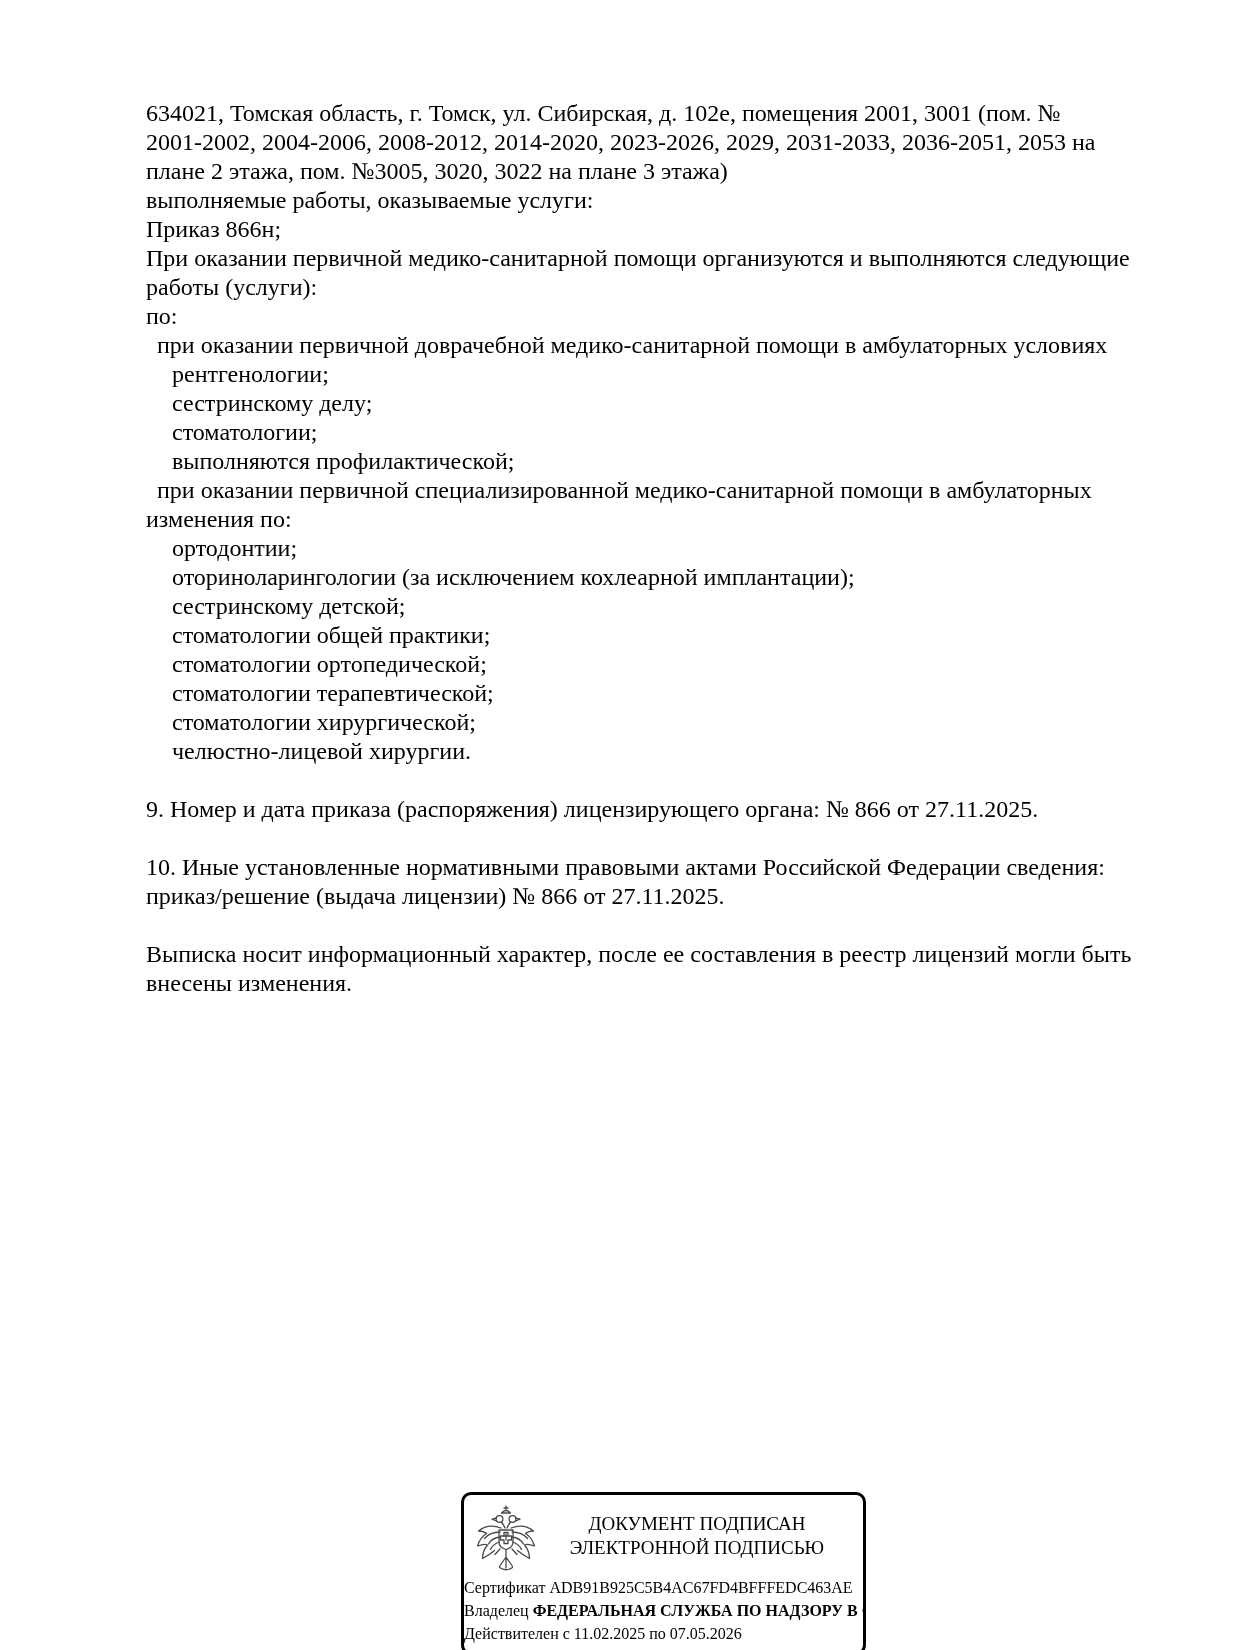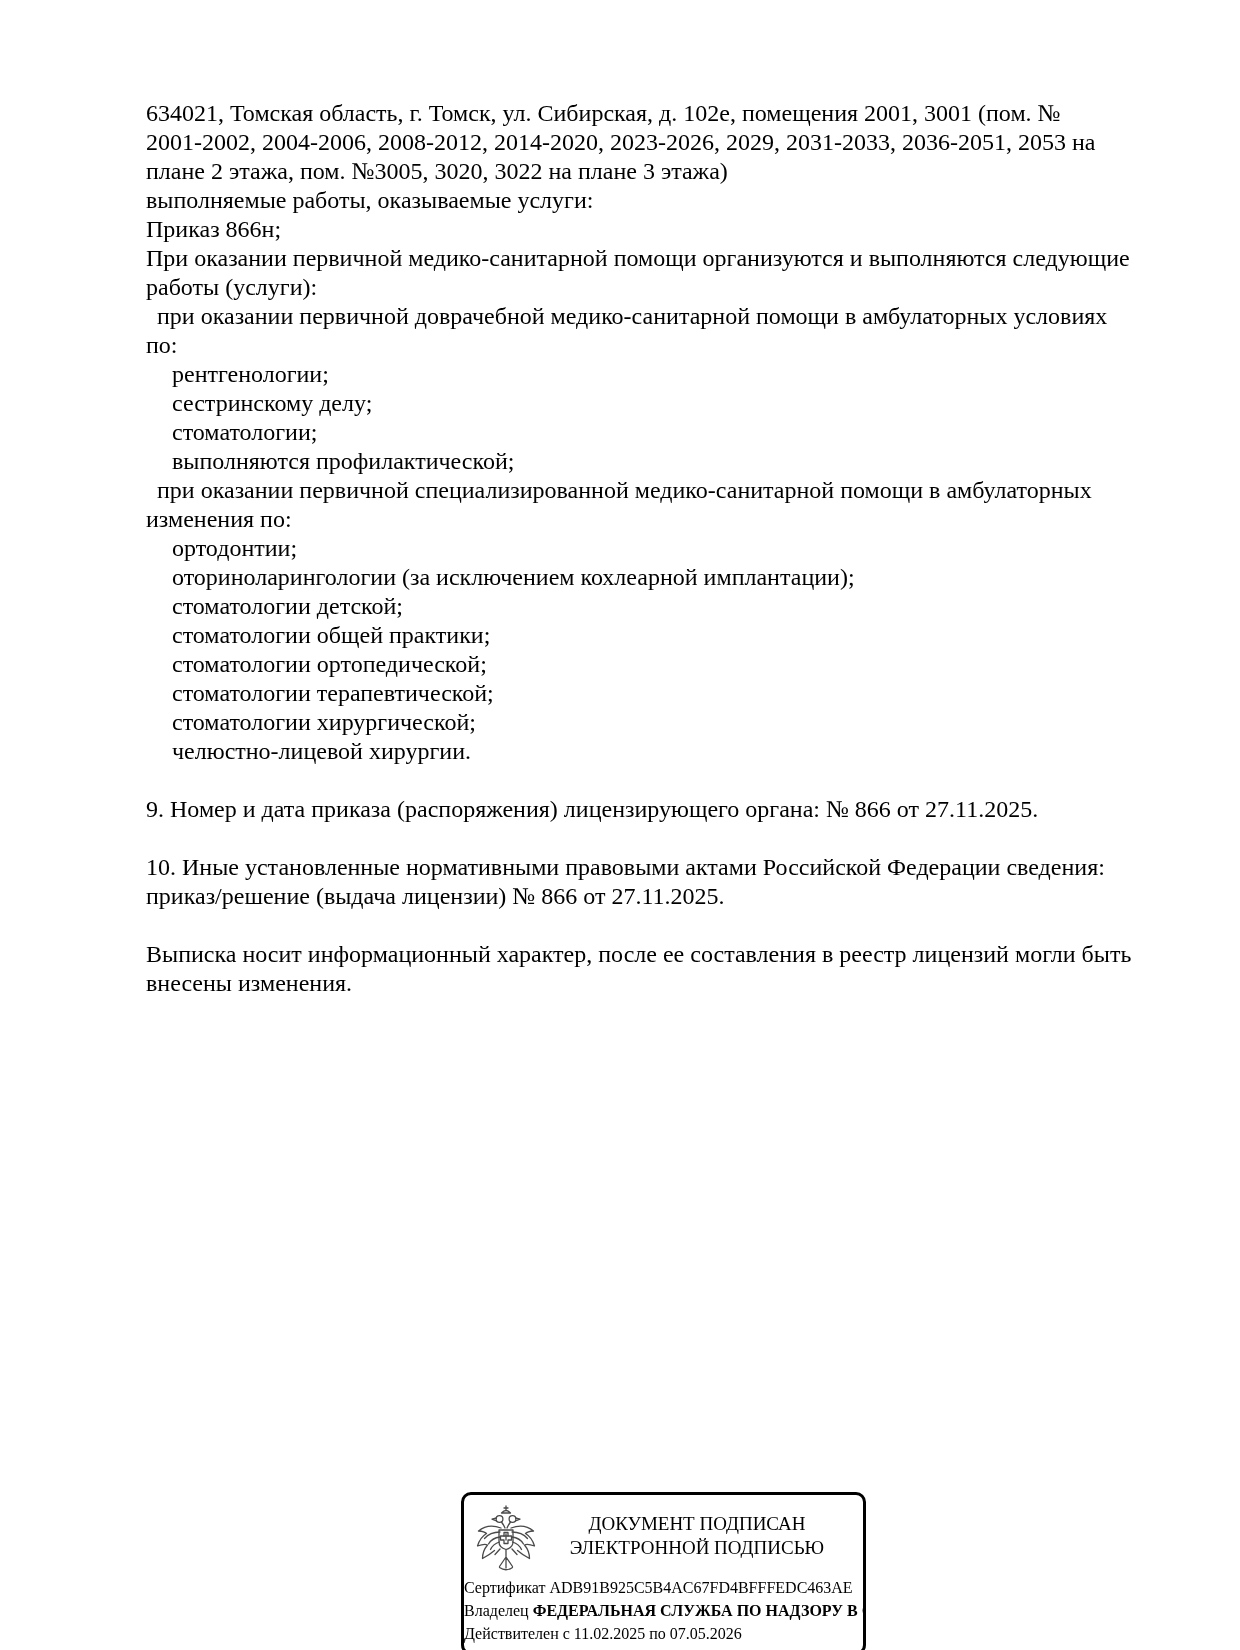--- a/index.html
+++ b/index.html
@@ -63,31 +63,31 @@
 <div class="page">
 
   <div class="doc-text">
       <div class="doc-line indent-0">634021, Томская область, г. Томск, ул. Сибирская, д. 102е, помещения 2001, 3001 (пом. №</div>
       <div class="doc-line indent-0">2001-2002, 2004-2006, 2008-2012, 2014-2020, 2023-2026, 2029, 2031-2033, 2036-2051, 2053 на</div>
       <div class="doc-line indent-0">плане 2 этажа, пом. №3005, 3020, 3022 на плане 3 этажа)</div>
       <div class="doc-line indent-0">выполняемые работы, оказываемые услуги:</div>
       <div class="doc-line indent-0">Приказ 866н;</div>
       <div class="doc-line indent-0">При оказании первичной медико-санитарной помощи организуются и выполняются следующие</div>
       <div class="doc-line indent-0">работы (услуги):</div>
+      <div class="doc-line indent-0">по:</div>
       <div class="doc-line indent-1">при оказании первичной доврачебной медико-санитарной помощи в амбулаторных условиях</div>
-      <div class="doc-line indent-0">по:</div>
       <div class="doc-line indent-2">рентгенологии;</div>
       <div class="doc-line indent-2">сестринскому делу;</div>
       <div class="doc-line indent-2">стоматологии;</div>
       <div class="doc-line indent-2">выполняются профилактической;</div>
       <div class="doc-line indent-1">при оказании первичной специализированной медико-санитарной помощи в амбулаторных</div>
       <div class="doc-line indent-0">изменения по:</div>
       <div class="doc-line indent-2">ортодонтии;</div>
       <div class="doc-line indent-2">оториноларингологии (за исключением кохлеарной имплантации);</div>
-      <div class="doc-line indent-2">стоматологии детской;</div>
+      <div class="doc-line indent-2">сестринскому детской;</div>
       <div class="doc-line indent-2">стоматологии общей практики;</div>
       <div class="doc-line indent-2">стоматологии ортопедической;</div>
       <div class="doc-line indent-2">стоматологии терапевтической;</div>
       <div class="doc-line indent-2">стоматологии хирургической;</div>
       <div class="doc-line indent-2">челюстно-лицевой хирургии.</div>
       <div class="doc-line indent-0">&nbsp;</div>
       <div class="doc-line indent-0">9. Номер и дата приказа (распоряжения) лицензирующего органа: № 866 от 27.11.2025.</div>
       <div class="doc-line indent-0">&nbsp;</div>
       <div class="doc-line indent-0">10. Иные установленные нормативными правовыми актами Российской Федерации сведения:</div>
       <div class="doc-line indent-0">приказ/решение (выдача лицензии) № 866 от 27.11.2025.</div>

